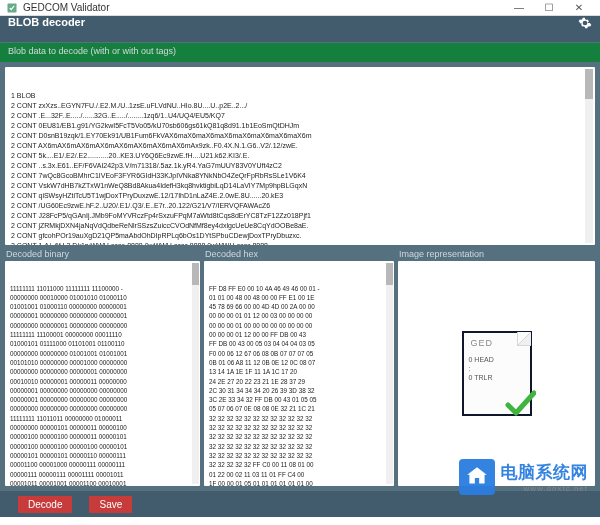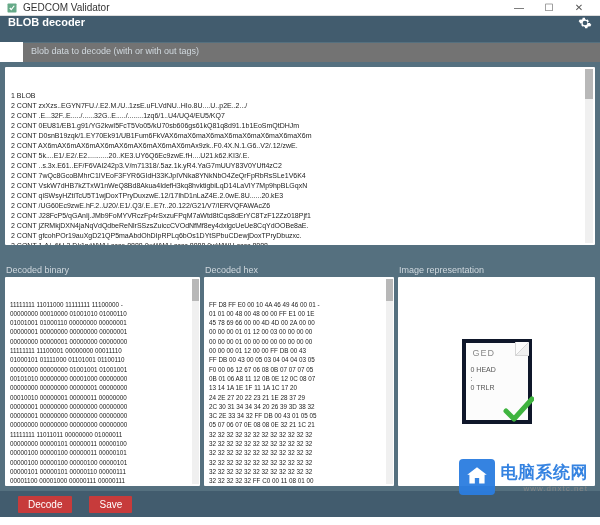--- a/index.html
+++ b/index.html
@@ -5,36 +5,36 @@
 * { margin:0; padding:0; box-sizing:border-box; font-family:"Segoe UI",Arial,sans-serif; }
 body { width:600px; height:525px; background:#fff; overflow:hidden; position:relative; }
 .titlebar { height:16px; background:#fff; display:flex; align-items:center; padding:0 6px; font-size:10px; color:#333; border-bottom:1px solid #ddd; }
 .titlebar .icon { width:12px; height:12px; margin-right:5px; }
 .titlebar .title { flex:1; }
 .winbtns { display:flex; gap:0; }
 .winbtn { width:30px; height:20px; display:flex; align-items:center; justify-content:center; font-size:10px; color:#555; cursor:default; }
 .header { height:26px; background:#425c6e; color:#fff; display:flex; align-items:flex-start; padding:0 8px; font-size:11px; font-weight:600; }
 .header .spacer { flex:1; }
 .gear { width:14px; height:14px; fill:#fff; }
-.subheader { height:20px; background:#737373; color:#d0d8de; font-size:9px; padding:3px 8px 12px; border-top:1px solid #55707f;margin-left:23px; }
-.app-body { background:#55707f; padding:5px; height:calc(525px - 24px - 26px - 20px - 26px); display:flex; flex-direction:column; gap:20px; }
+.subheader { height:20px; background:#15803d; color:#d0d8de; font-size:9px; padding:3px 8px 12px; border-top:1px solid #55707f; }
+.app-body { background:#55707f; padding:5px; height:calc(525px - 24px - 26px - 20px - 26px); display:flex; flex-direction:column; gap:4px; }
 .blob-panel { background:#fff; border-radius:1px; padding:4px 6px; height:178px; overflow:hidden; font-family:"Consolas","Courier New",monospace; font-size:7px; line-height:10px; color:#222; position:relative; white-space:pre; }
 .blob-panel .sb { position:absolute; right:2px; top:2px; bottom:2px; width:8px; background:#f0f0f0; }
 .blob-panel .sb-thumb { position:absolute; top:0; right:0; width:8px; height:30px; background:#b8b8b8; }
 .row2 { display:flex; gap:4px; flex:1; min-height:0; }
 .col-label { font-size:9px; color:#d0d8de; margin-bottom:2px; padding-left:1px; }
 .col { display:flex; flex-direction:column; }
 .col.bin { flex:0 0 195px; }
 .col.hex { flex:0 0 190px; }
 .col.img { flex:1; }
 .data-panel { background:#fff; border-radius:1px; padding:4px 5px; flex:1; overflow:hidden; font-family:"Consolas","Courier New",monospace; font-size:6.3px; line-height:9.3px; color:#222; position:relative; white-space:pre; }
 .data-panel .sb { position:absolute; right:1px; top:2px; bottom:2px; width:7px; background:#f0f0f0; }
 .data-panel .sb-thumb { position:absolute; top:0; right:0; width:7px; height:22px; background:#b8b8b8; }
 .img-panel { background:#fff; border-radius:1px; flex:1; display:flex; align-items:center; justify-content:center; }
-.ged-file { width:70px; height:85px; background:#fcfcfc; border:4px solid #0f172a; position:relative; padding:2px 5px; font-family:"Courier New",monospace; font-size:7px; color:#555; }
+.ged-file { width:70px; height:85px; background:#fcfcfc; border:2px solid #0f172a; position:relative; padding:2px 5px; font-family:"Courier New",monospace; font-size:7px; color:#555; }
 .ged-file .corner { position:absolute; top:-1px; right:-1px; width:14px; height:14px; background:linear-gradient(135deg,#fcfcfc 48%,#d6d6d6 50%,#f0f0f0 52%); border-left:1px solid #d6d6d6; border-bottom:1px solid #d6d6d6; }
 .ged-file .gtitle { font-size:9px; color:#888; margin:3px 0 8px 2px; letter-spacing:1px; }
 .ged-file .gline { margin:2px 0; }
 .check { position:absolute; bottom:-5px; right:-6px; }
 .footer { height:26px; background:#425c6e; display:flex; align-items:center; padding:0 6px; gap:5px; }
 .fbtn { background:#c73b3b; color:#fff; font-size:10px; padding:3px 10px; border:none; border-radius:1px; cursor:pointer;margin-left:12px; }
 .fbtn.save { background:#c73b3b; }
 .watermark { position:absolute; right:12px; bottom:30px; display:flex; align-items:center; gap:6px; opacity:0.95; pointer-events:none; }
 .wm-badge { width:36px; height:36px; border-radius:4px; background:#2b7de0; display:flex; align-items:center; justify-content:center; }
 .wm-text { font-size:17px; font-weight:700; color:#2b7de0; letter-spacing:0.5px; }

